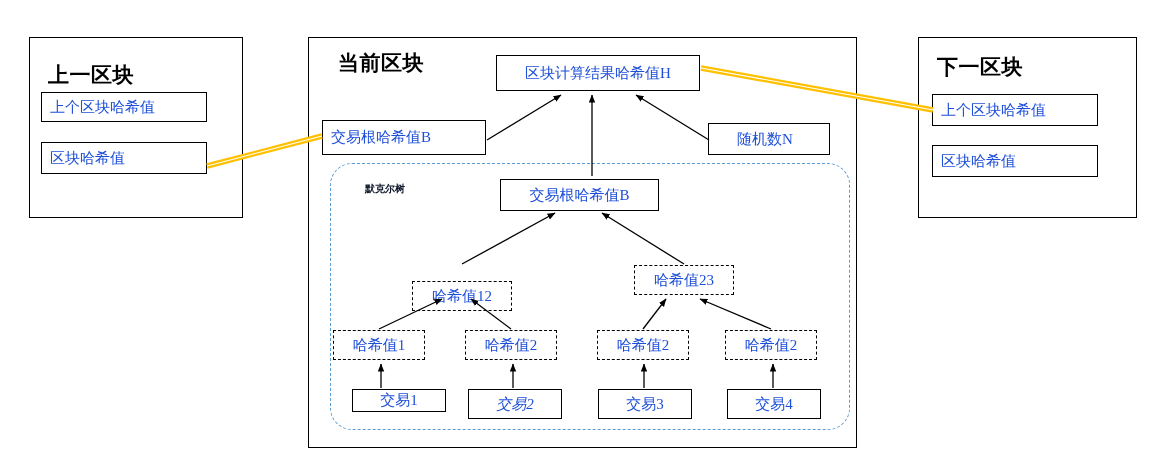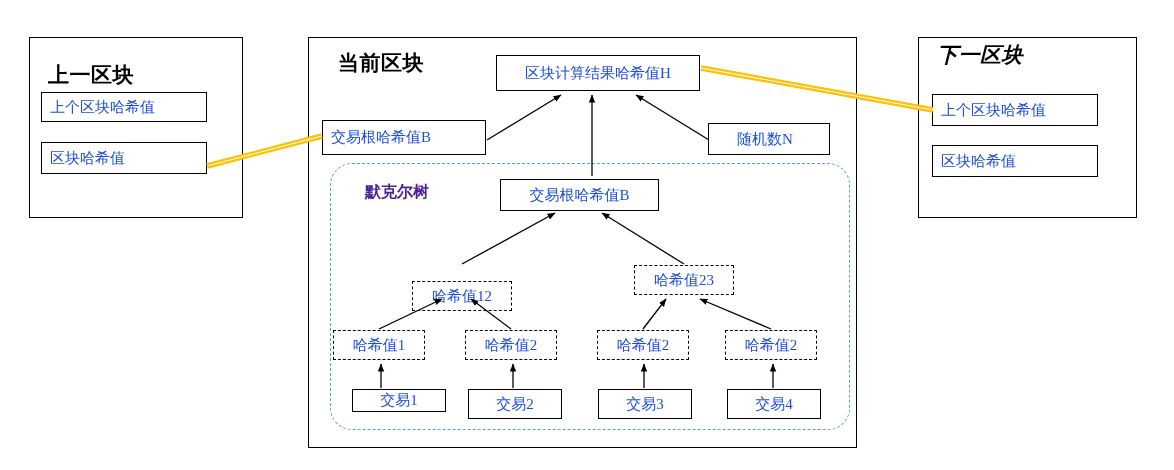--- a/index.html
+++ b/index.html
@@ -62,23 +62,23 @@
   }
   .merkle-zone {
     position: absolute;
     box-sizing: border-box;
     border: 1.4px dashed #5b9bd5;
     border-radius: 22px;
     background: transparent;
   }
   .merkle-label {
     position: absolute;
-    color: #4c1d95;
+    color: #0f172a;
     font-weight: bold;
-    font-size: 16px;
+    font-size: 10px;
     white-space: nowrap;
     font-family: "Liberation Sans", sans-serif;
   }
 </style>
 </head>
 <body>
 
 <div id="canvas">
 
   <div class="block" style="left:29px; top:37px; width:214px; height:181px;"></div>
@@ -102,26 +102,26 @@
 
   <div class="node center-text dashed" style="left:412px; top:281px; width:100px; height:30px;">哈希值12</div>
   <div class="node center-text dashed" style="left:634px; top:265px; width:100px; height:30px;">哈希值23</div>
 
   <div class="node center-text dashed" style="left:333px; top:330px; width:92px; height:30px;">哈希值1</div>
   <div class="node center-text dashed" style="left:465px; top:330px; width:92px; height:30px;">哈希值2</div>
   <div class="node center-text dashed" style="left:597px; top:330px; width:92px; height:30px;">哈希值2</div>
   <div class="node center-text dashed" style="left:725px; top:330px; width:92px; height:30px;">哈希值2</div>
 
   <div class="node center-text" style="left:352px; top:389px; width:94px; height:23px;">交易1</div>
-  <div class="node center-text" style="left:468px; top:389px; width:94px; height:30px;">交易2</div>
+  <div class="node center-text" style="left:468px; top:389px; width:94px; height:30px;font-style:italic;">交易2</div>
   <div class="node center-text" style="left:598px; top:389px; width:94px; height:30px;">交易3</div>
   <div class="node center-text" style="left:727px; top:389px; width:94px; height:30px;">交易4</div>
 
   <div class="block" style="left:918px; top:37px; width:219px; height:181px;"></div>
-  <div class="block-title" style="left:937px; top:45px;font-style:italic;">下一区块</div>
+  <div class="block-title" style="left:937px; top:57px;">下一区块</div>
   <div class="node" style="left:932px; top:94px; width:166px; height:32px;">上个区块哈希值</div>
   <div class="node" style="left:932px; top:145px; width:166px; height:32px;">区块哈希值</div>
 
   <svg class="wires" viewBox="0 0 1174 470">
     <defs>
       <marker id="arrowhead" markerWidth="9" markerHeight="9" refX="7.5" refY="3.2" orient="auto" markerUnits="userSpaceOnUse">
         <path d="M0,0 L8,3.2 L0,6.4 z" fill="#000000"></path>
       </marker>
     </defs>
 

